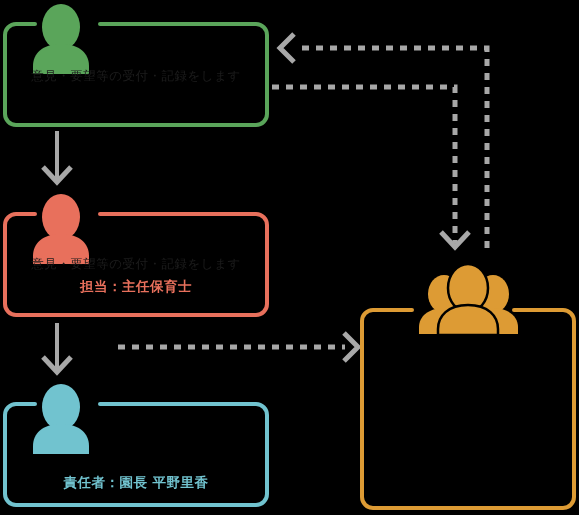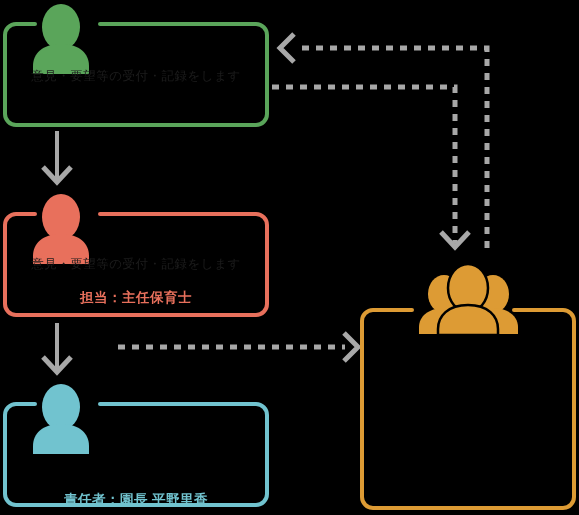--- a/index.html
+++ b/index.html
@@ -1,29 +1,29 @@
 <!DOCTYPE html>
 <html><head>
 <meta charset="utf-8">
 <style>
   html,body{margin:0;padding:0;background:#000;}
   body{width:579px;height:515px;position:relative;overflow:hidden;
        font-family:"DejaVu Sans","Liberation Sans",sans-serif;}
-  #stage{position:absolute;inset:0;width:579px;height:477px;font-family:Liberation Serif, serif;}
+  #stage{position:absolute;inset:0;width:579px;height:477px;}
   .flow-svg{position:absolute;left:0;top:0;width:579px;height:515px;}
   .node{position:absolute;}
   .node-label{
     position:absolute;left:0;width:100%;text-align:center;
     font-size:12.5px;letter-spacing:.5px;line-height:1.35;
     color:#1c1c1c;white-space:nowrap;pointer-events:none;
   }
   .node-role{
     position:absolute;left:0;width:100%;text-align:center;
     font-size:13.5px;font-weight:bold;letter-spacing:.5px;line-height:1.35;
-    white-space:nowrap;pointer-events:none;margin-top:12px;
+    white-space:nowrap;pointer-events:none;
   }
 </style>
 </head>
 <body>
 
 <div id="stage">
 
   <svg class="flow-svg" viewBox="0 0 579 515">
 
     <g>
@@ -97,21 +97,21 @@
     <div class="node-label" style="top:46px;">意見・要望等の受付・記録をします</div>
     <div class="node-role" style="top:66px;color:#5aa55a;"></div>
   </div>
 
   <div class="node" style="left:5px;top:212px;width:262px;height:104px;">
     <div class="node-label" style="top:44px;">意見・要望等の受付・記録をします</div>
     <div class="node-role" style="top:65px;color:#e8705c;">担当：主任保育士</div>
   </div>
 
   <div class="node" style="left:5px;top:402px;width:262px;height:104px;">
-    <div class="node-role" style="top:77px;color:#71c3cf;">責任者：園長 平野里香</div>
+    <div class="node-role" style="top:71px;color:#71c3cf;">責任者：園長 平野里香</div>
   </div>
 
   <div class="node" style="left:362px;top:308px;width:212px;height:200px;">
     <div class="node-label" style="top:52px;"></div>
     <div class="node-role" style="top:74px;color:#dd9b34;"></div>
   </div>
 
 </div>
 
 </body></html>

